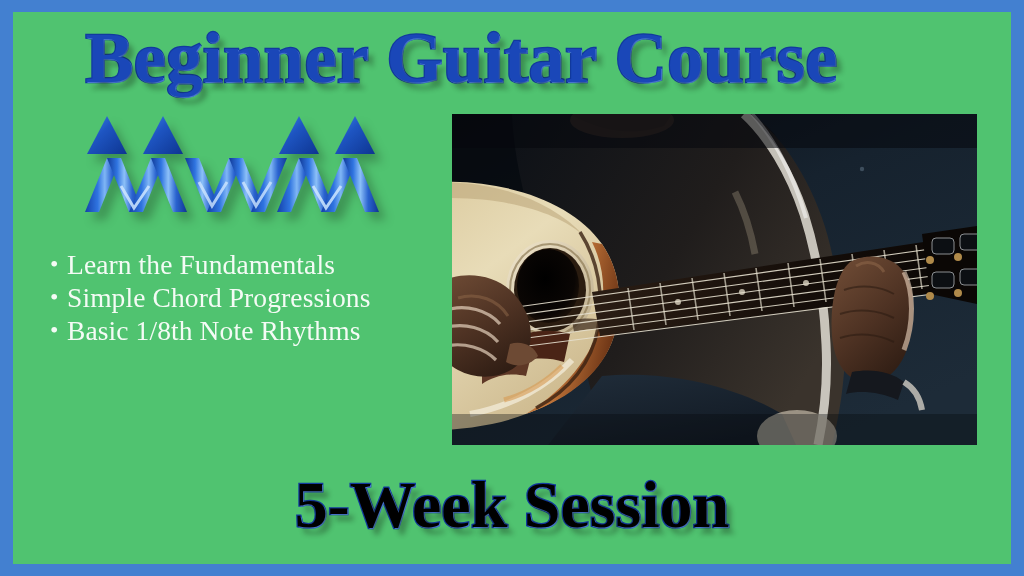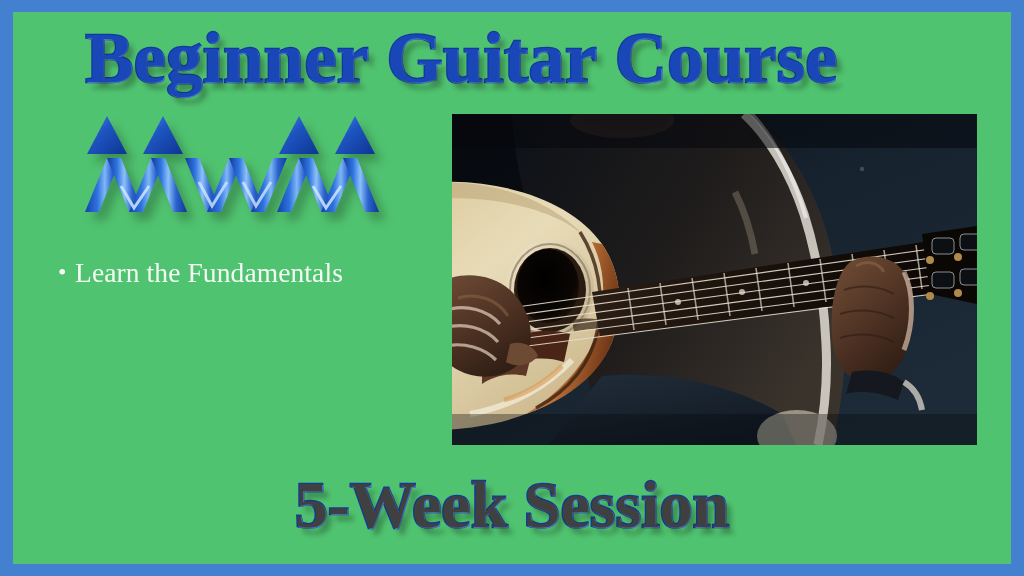--- a/index.html
+++ b/index.html
@@ -65,21 +65,21 @@
     filter: drop-shadow(7px 8px 5px rgba(20,40,20,0.30));
   }
   #logo svg { display: block; width: 320px; height: 108px; }
 
   
   #bullets {
     position: absolute;
     left: 33px;
     top: 232px;
     width: 420px;
-    margin: 12px;
+    margin: 4px;
     padding: 0;
     list-style: none;
     font-family: "Liberation Serif", "DejaVu Serif", serif;
     font-size: 27.5px;
     line-height: 33px;
     color: #f4fbf5;
     letter-spacing: 0.1px;
   }
   #bullets li {
     white-space: nowrap;
@@ -113,21 +113,21 @@
   #subhead {
     position: absolute;
     left: 0;
     top: 460px;
     width: 998px;
     text-align: center;
     font-family: "Liberation Serif", "DejaVu Serif", serif;
     font-weight: bold;
     font-size: 66px;
     line-height: 1.0;
-    color: #404040;
+    color: #000000;
     -webkit-text-stroke: 2.5px #123a9e;
     paint-order: stroke fill;
     text-shadow:
        6px 7px 5px rgba(20,40,20,0.33),
        1px 1px 0 rgba(120,170,255,0.55);
     white-space: nowrap;
   }
 </style>
 </head>
 <body>
@@ -191,20 +191,26 @@
           <polygon points="254,104 240,104 262,50 276,50" fill="url(#gL)"></polygon>
           <polygon points="262,50 276,50 298,104 284,104" fill="url(#gR)"></polygon>
           <path d="M232,78 L245,100 L260,78" fill="none" stroke="#cfe6ff" stroke-width="3" opacity="0.85"></path>
         </g>
       </svg>
     </div>
 
     <ul id="bullets">
       <li>
         <span class="dot">•</span><span class="txt">Learn the Fundamentals</span>
+      </li>
+      <li>
+        <span class="dot">•</span><span class="txt">Simple Chord Progressions</span>
+      </li>
+      <li>
+        <span class="dot">•</span><span class="txt">Basic 1/8th Note Rhythms</span>
       </li>
     </ul>
 
     <div id="photo" aria-label="Person playing an acoustic guitar">
       <svg viewBox="0 0 525 331" xmlns="http://www.w3.org/2000/svg">
         <defs>
           <linearGradient id="bg" x1="0" y1="0" x2="0.7" y2="1">
             <stop offset="0%" stop-color="#0b1119"></stop>
             <stop offset="45%" stop-color="#16222e"></stop>
             <stop offset="100%" stop-color="#1d2b38"></stop>

